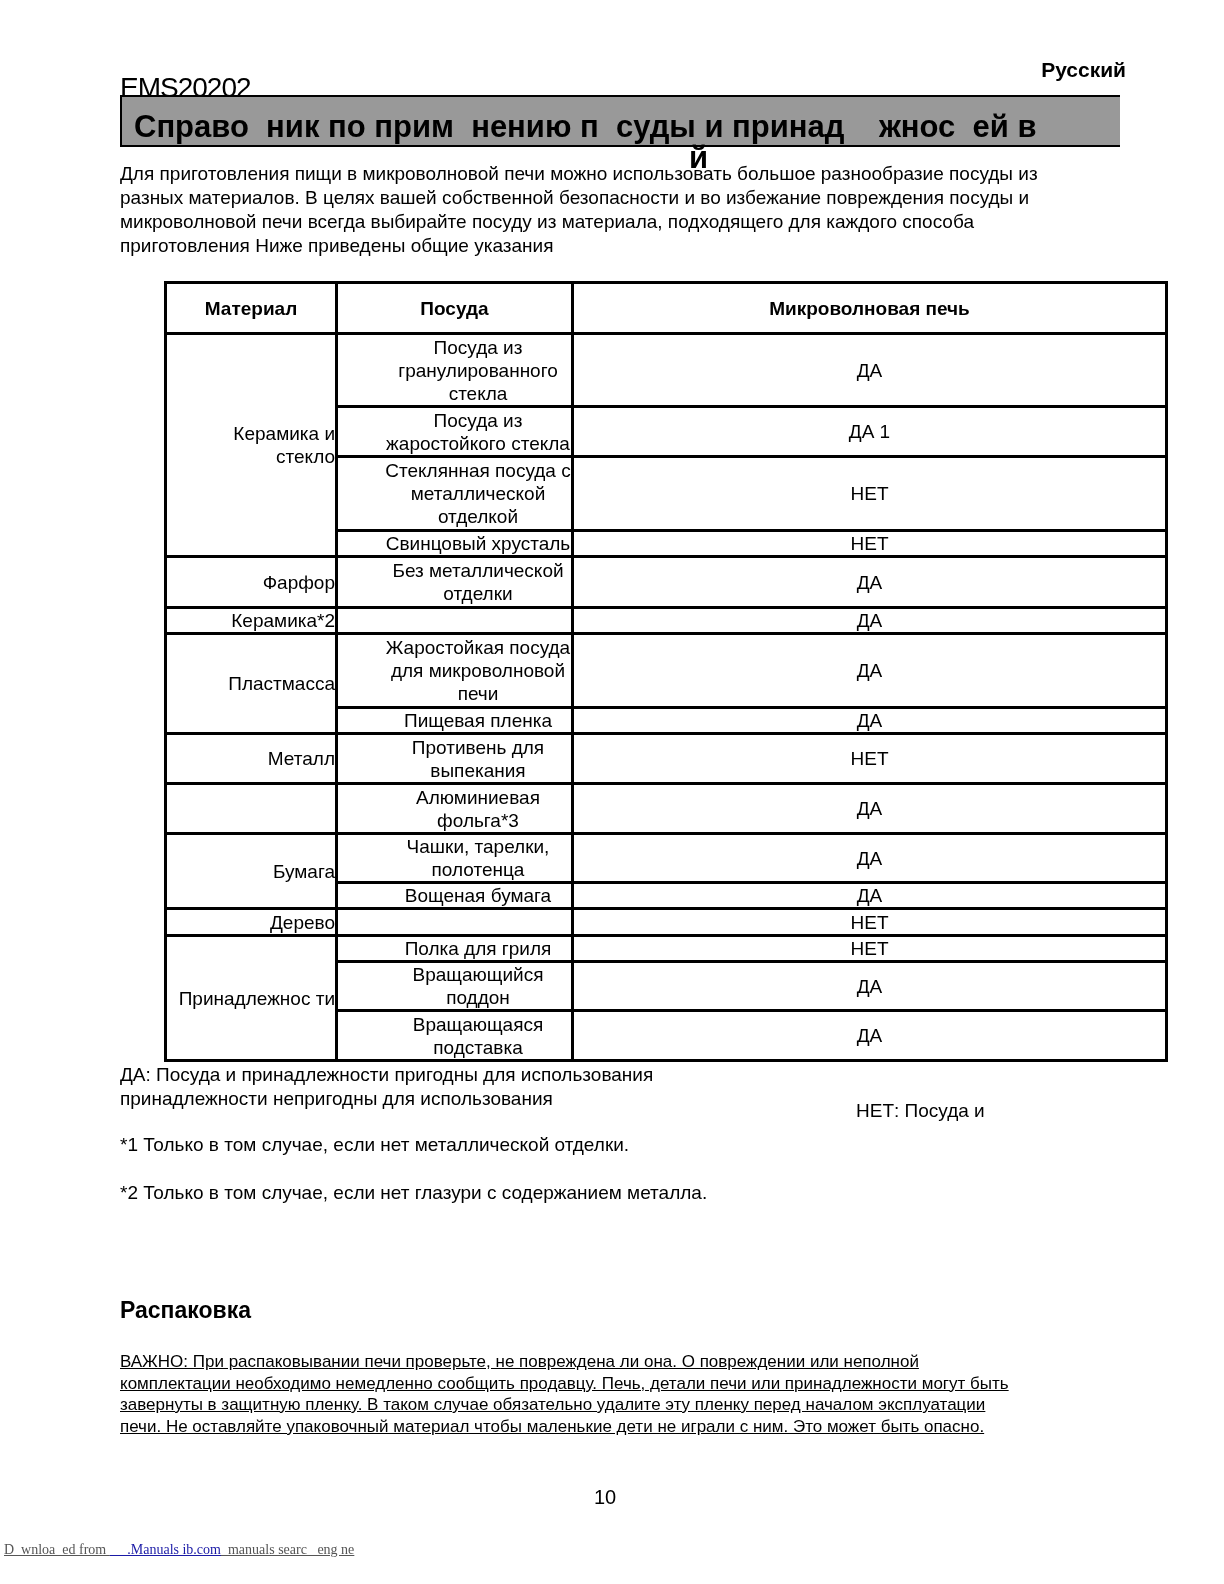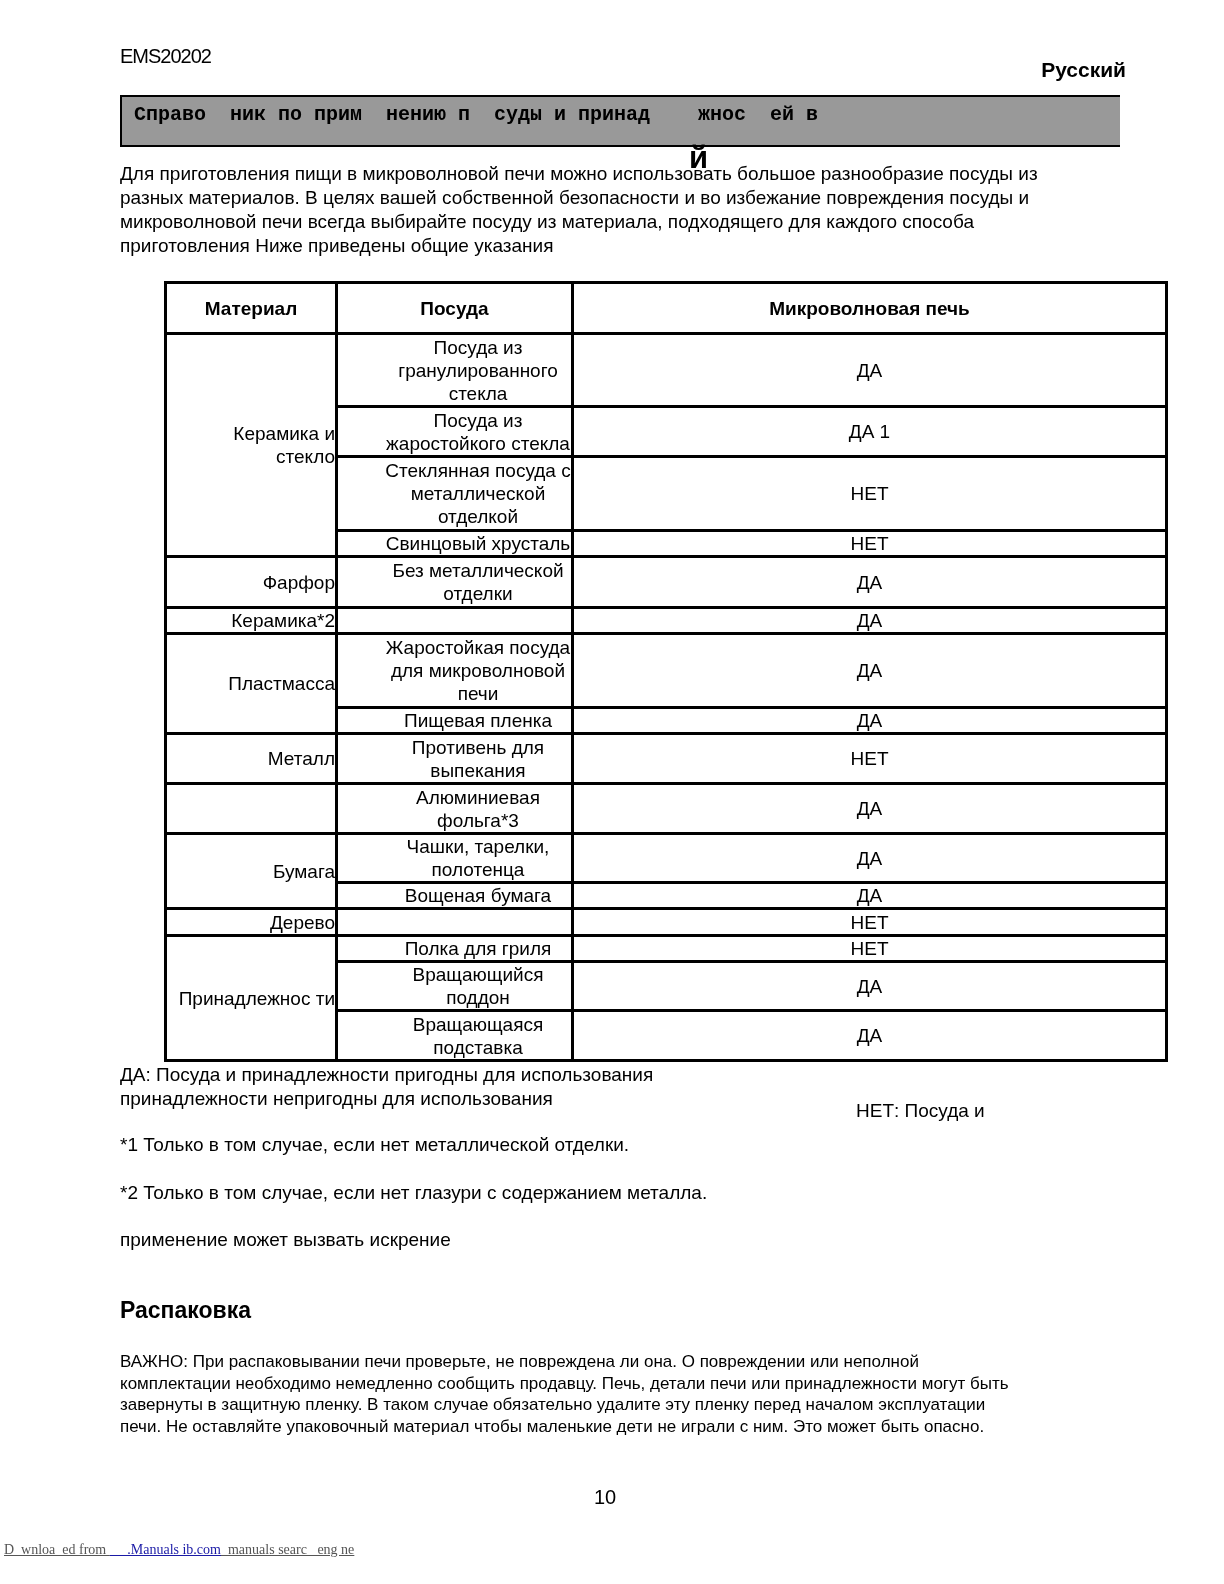--- a/index.html
+++ b/index.html
@@ -1,35 +1,35 @@
 <!DOCTYPE html>
 <html><head>
 <meta charset="utf-8">
 <style>
   html, body { margin:0; padding:0; background:#ffffff; }
   body { width:1224px; height:1584px; position:relative; font-family:"Liberation Sans", sans-serif; color:#000; overflow:hidden; }
   .abs { position:absolute; }
-  .hdr-model { left:120px; top:45px; font-size:20px; letter-spacing:-1px;text-align:center; }
+  .hdr-model { left:120px; top:72px; font-size:28px; letter-spacing:-1px;text-align:center; }
   .hdr-lang { right:98px; top:58px; font-size:21px; font-weight:bold; }
   .title-bar { left:120px; top:95px; width:1000px; height:52px; background:#999999; border-top:2px solid #000; border-bottom:2px solid #000; border-left:2px solid #000; box-sizing:border-box; }
-  .title-text { position:absolute; left:12px; top:6px; font-size:20px; font-weight:bold; white-space:pre;font-family:Liberation Mono, monospace; }
+  .title-text { position:absolute; left:12px; top:12px; font-size:31px; font-weight:bold; white-space:pre; }
   .title-overflow { left:689px; top:140px; font-size:31px; font-weight:bold; line-height:36px; }
   .intro { left:120px; top:162px; width:1000px; font-size:19px; line-height:24px; }
   .intro p { margin:0; }
   table.guide { position:absolute; left:120px; top:281px; width:1001px; border-collapse:collapse; table-layout:fixed;margin-left:44px; }
   table.guide td, table.guide th { border:3px solid #000; padding:0; font-size:19px; line-height:23px; vertical-align:middle; }
   table.guide th { font-weight:bold; height:48px; text-align:center; }
   table.guide td.mat { text-align:right; padding-left:8px; }
   table.guide td.dish { text-align:center;padding-left:47px; }
   table.guide td.mw { text-align:center; }
   .legend { left:120px; top:1063px; width:1000px; font-size:19px; line-height:24px; }
   .legend .no { position:absolute; left:736px; top:0;margin-top:36px; }
   .note { left:120px; font-size:19px; line-height:24px; width:1000px; }
   .sec-title { left:120px; top:1297px; font-size:23px; font-weight:bold; }
-  .warning { left:120px; top:1351px; width:1000px; font-size:17px; line-height:21.5px; }
+  .warning { left:120px; top:1351px; width:1000px; font-size:17px; line-height:21.5px;text-decoration:underline; }
   .page-num { left:594px; top:1486px; font-size:20px; }
   .footer { left:4px; top:1542px; font-family:"Liberation Serif", serif; font-size:14px; color:#555; white-space:pre;text-decoration:underline; }
   .footer a { color:#1a1aa6; text-decoration:underline; }
 </style>
 </head>
 <body>
 
 <div class="abs hdr-model">EMS20202</div>
 <div class="abs hdr-lang">Русский</div>
 
@@ -137,21 +137,20 @@
 
 <div class="abs legend">
   <div>ДА: Посуда и принадлежности пригодны для использования</div>
   <div class="no">НЕТ: Посуда и</div>
   <div>принадлежности непригодны для использования</div>
 </div>
 
 <div class="abs note" style="top:1133px">*1 Только в том случае, если нет металлической отделки.</div>
 <div class="abs note" style="top:1181px">*2 Только в том случае, если нет глазури с содержанием металла.</div>
 <div class="abs note" style="top:1228px">
-  <div>применение может вызвать искрение</div>
 </div>
 
 <div class="abs sec-title">Распаковка</div>
 <div class="abs warning">
   <div>ВАЖНО: При распаковывании печи проверьте, не повреждена ли она. О повреждении или неполной</div>
   <div>комплектации необходимо немедленно сообщить продавцу. Печь, детали печи или принадлежности могут быть</div>
   <div>завернуты в защитную пленку. В таком случае обязательно удалите эту пленку перед началом эксплуатации</div>
   <div>печи. Не оставляйте упаковочный материал  чтобы маленькие дети не играли с ним. Это может быть опасно.</div>
 </div>
 

